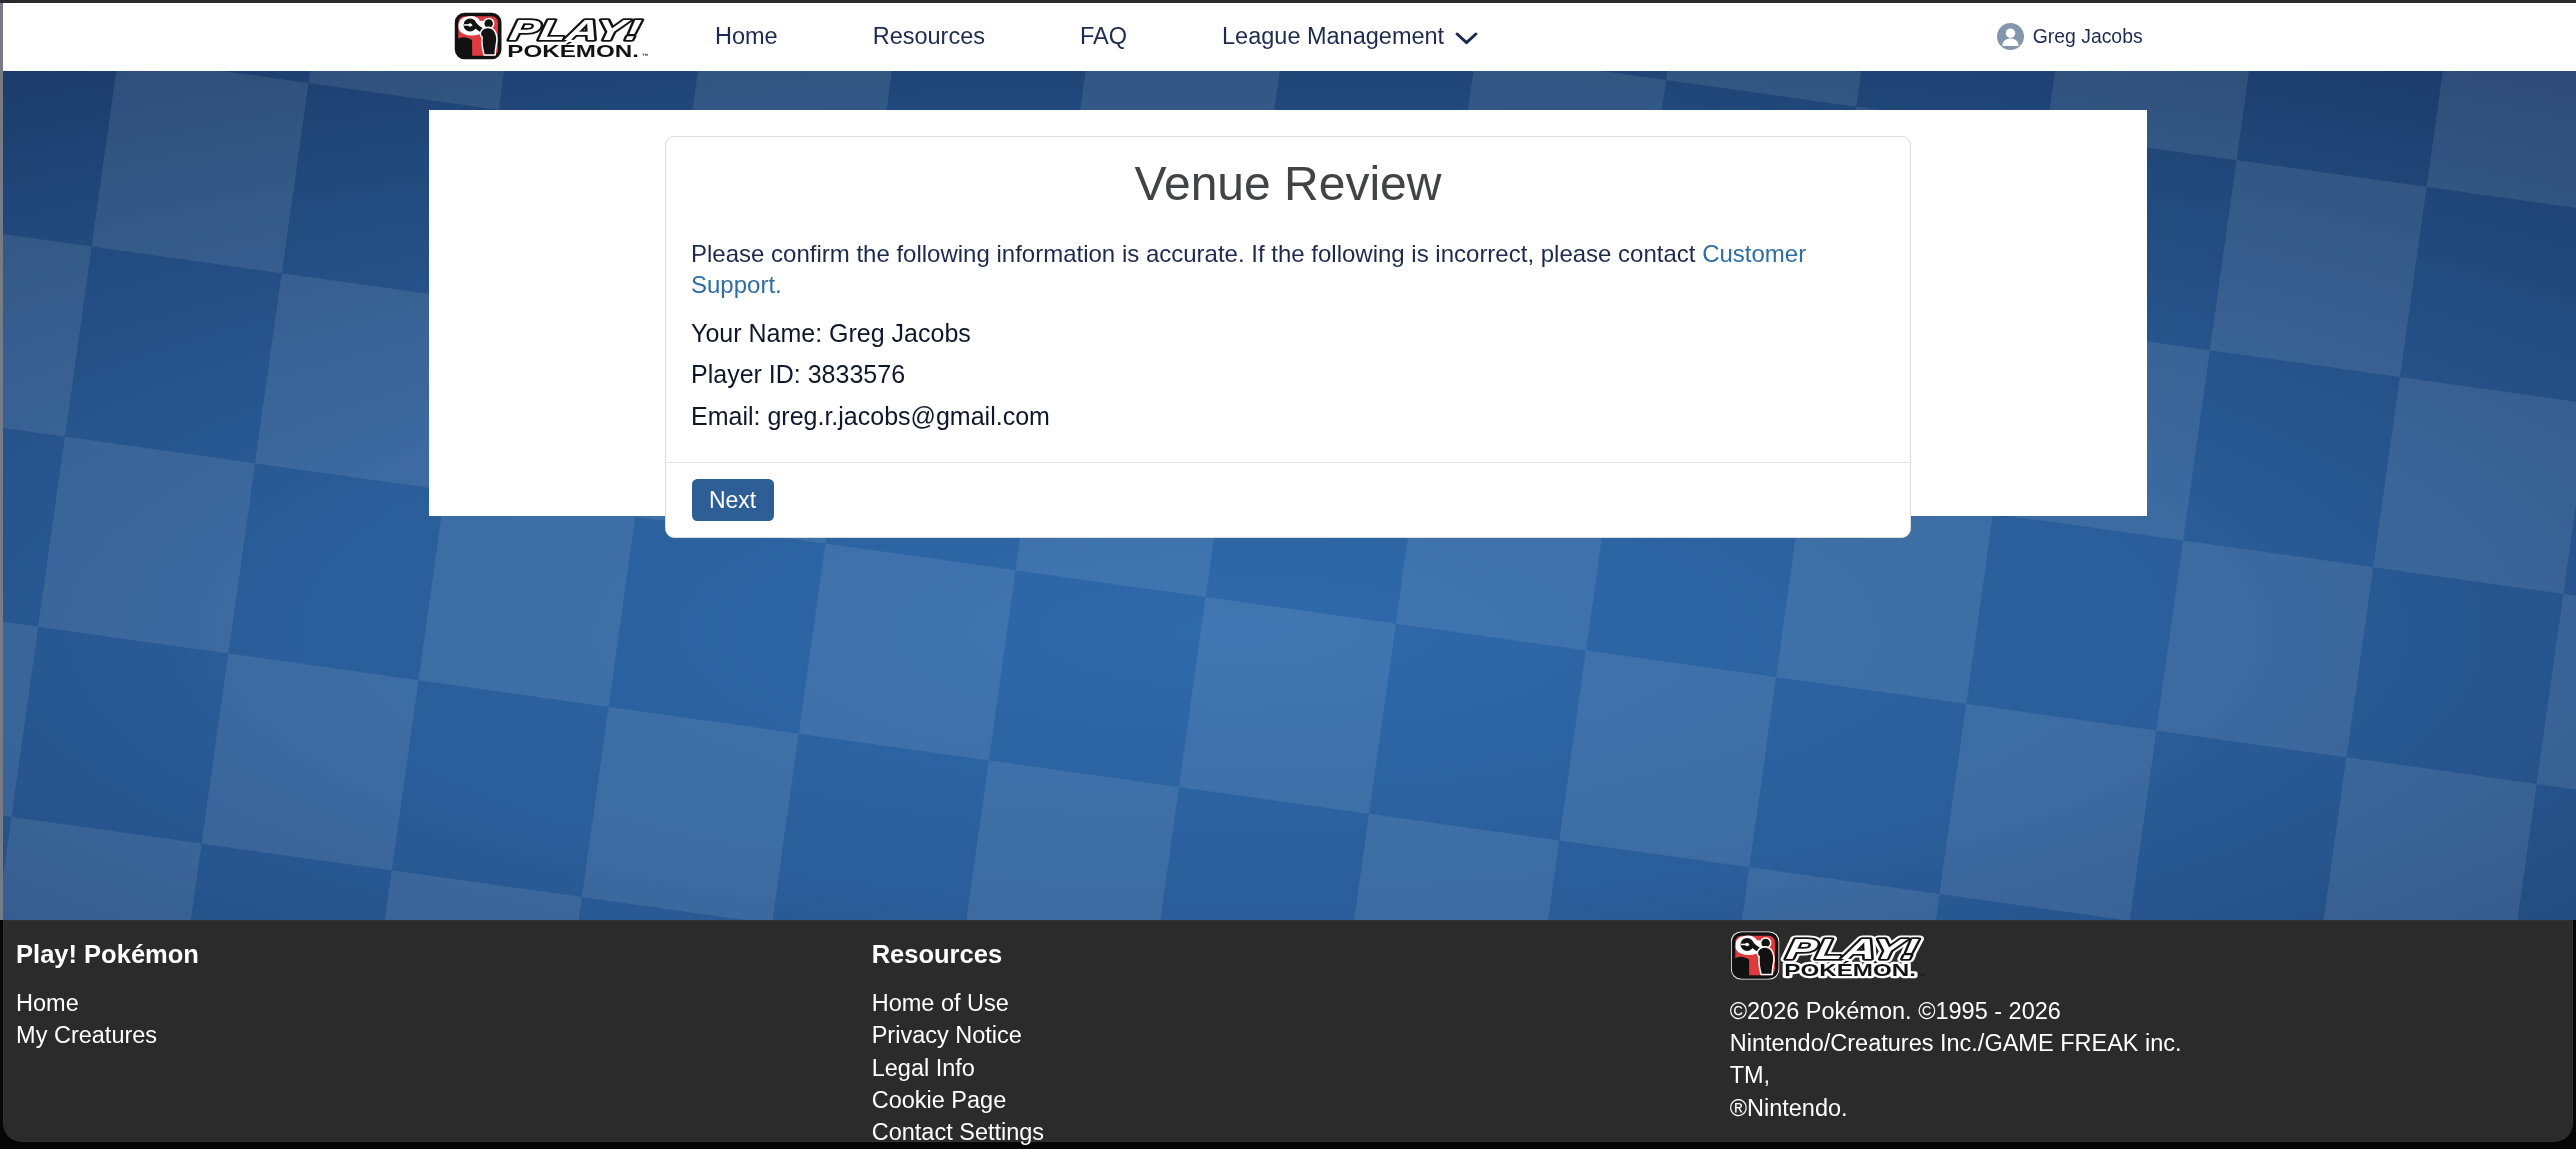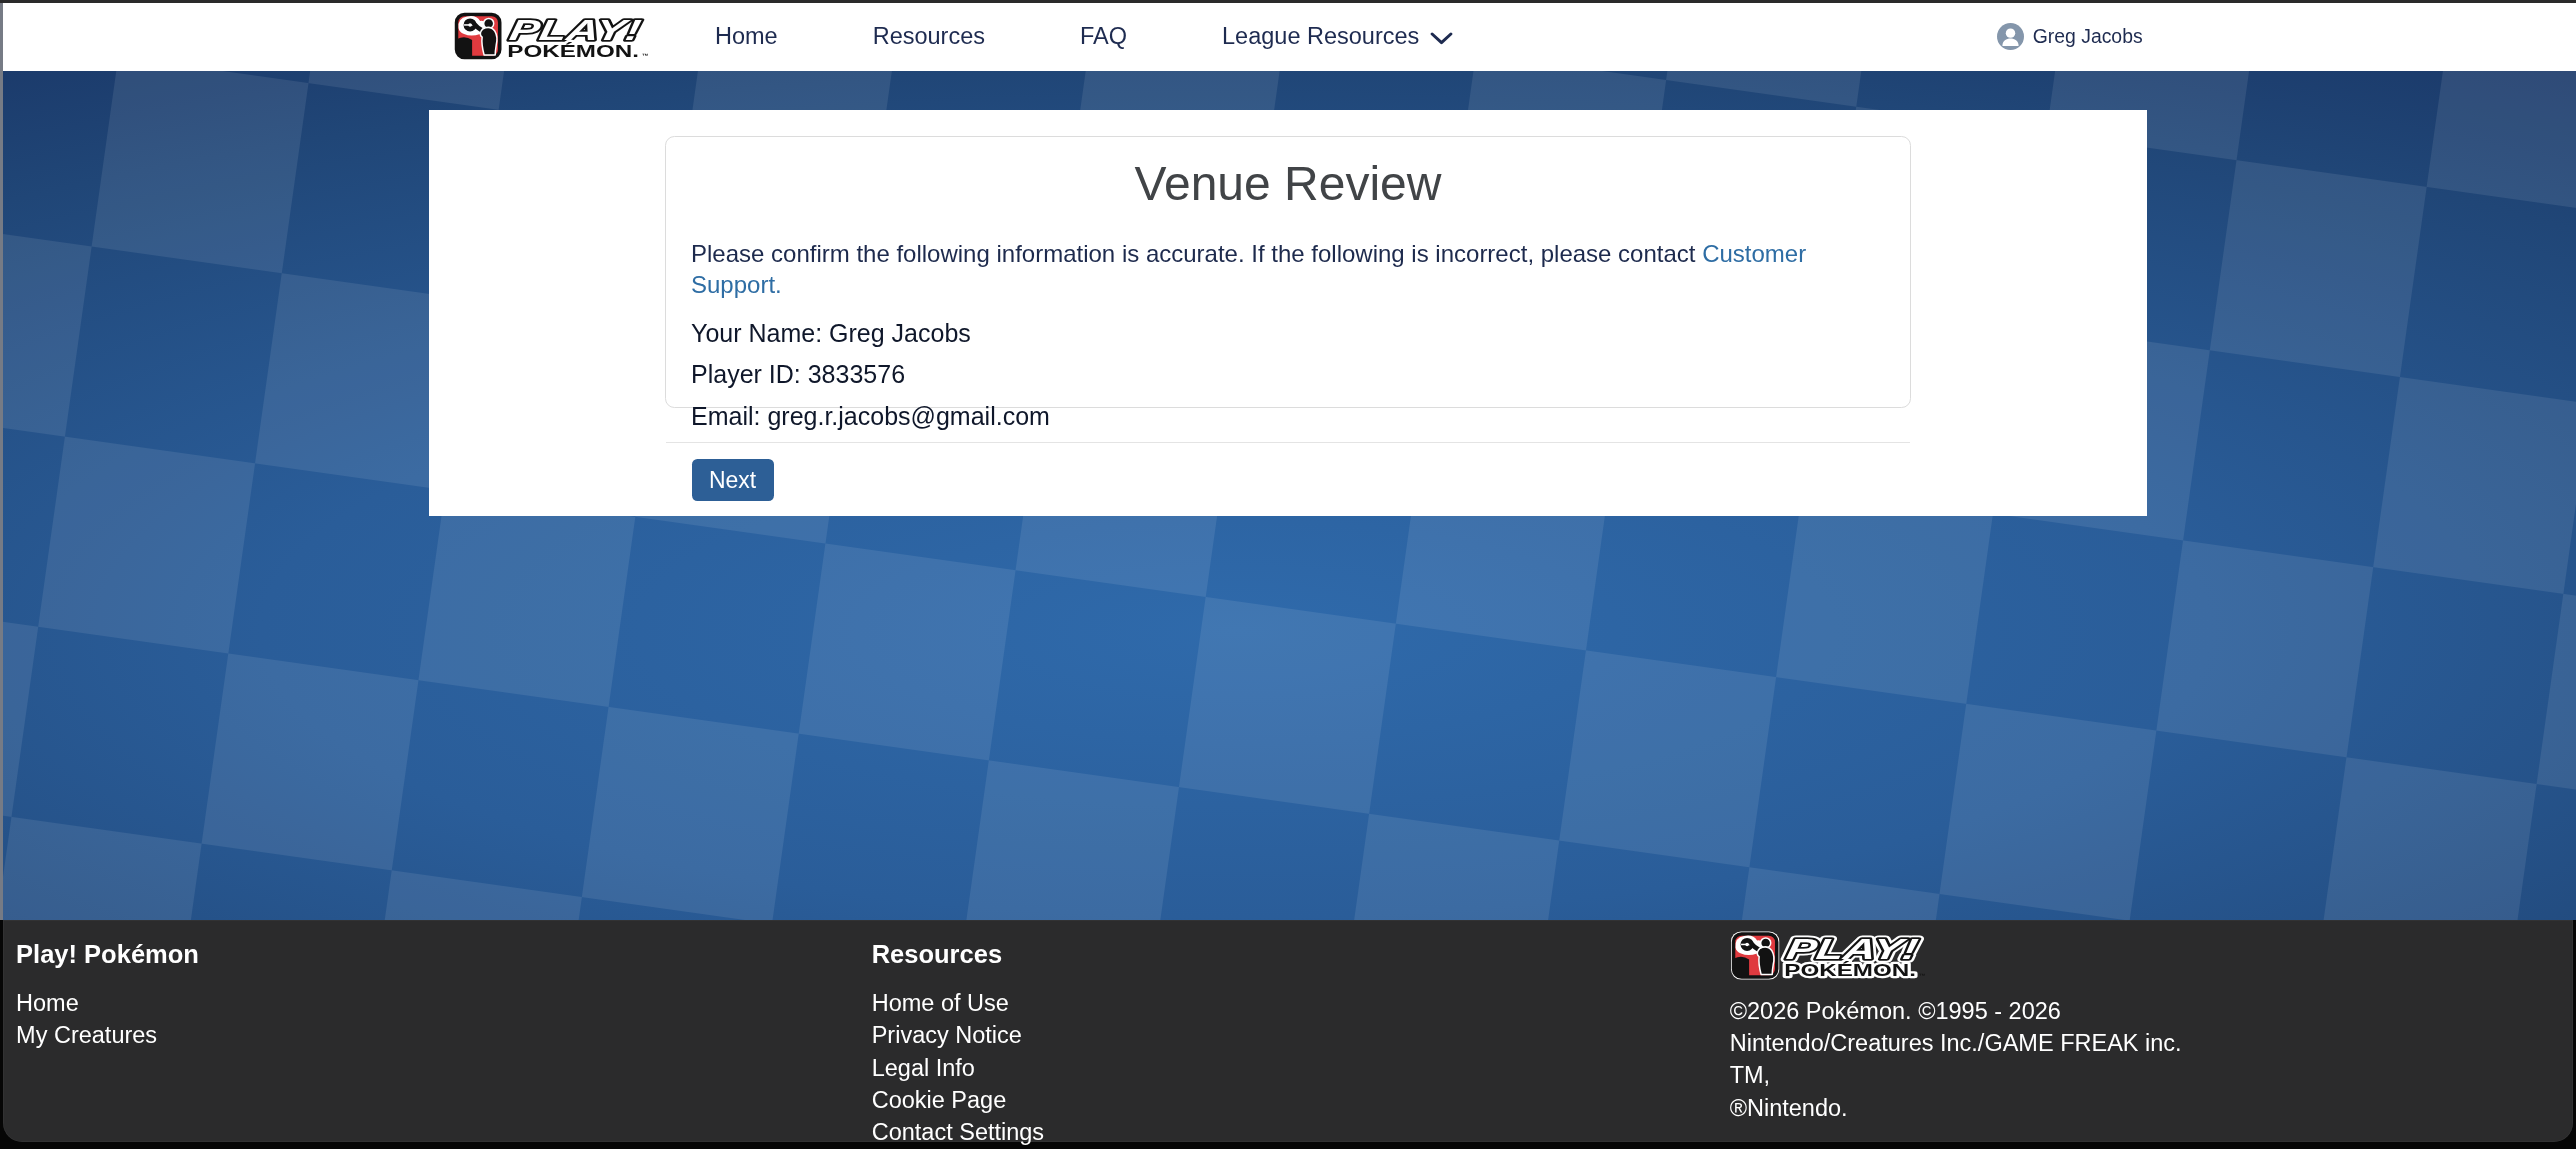--- a/index.html
+++ b/index.html
@@ -36,21 +36,21 @@
     background: conic-gradient(rgba(255,255,255,0.085) 0deg 90deg, rgba(255,255,255,0) 90deg 180deg,
                                rgba(255,255,255,0.085) 180deg 270deg, rgba(255,255,255,0) 270deg 360deg);
     background-size:384px 384px;
     transform:rotate(8deg);
   }
   .left-edge { position:absolute; left:0; top:0; width:2.7px; height:920px; background:#767b85; z-index:45; }
 
   
   .panel { position:absolute; left:429px; top:110px; width:1718px; height:406px; background:#fff; z-index:30; }
   .card {
-    position:absolute; left:236px; top:26px; width:1246px; height:272px; box-sizing:border-box;
+    position:absolute; left:236px; top:26px; width:1246px; height:402px; box-sizing:border-box;
     background:#fff; border:1.3px solid #dcdcdc; border-radius:9.4px;
     display:flex; flex-direction:column;
   }
   .card-title { margin:19px 0 0; text-align:center; font-size:48px; font-weight:400; color:#414447; line-height:1.15; }
   .card-body { padding:0 25px; }
   .intro { margin:27px 0 0; font-size:24px; color:#1d2a4d; line-height:1.3; }
   .intro a { color:#2e6da4; text-decoration:none; cursor:pointer; }
   .intro .suffix { color:#2e6da4; }
   .info { margin:16px 0 0; }
   .info p { margin:0 0 9.4px; font-size:25px; color:#0f172a; line-height:1.3; }
@@ -114,21 +114,21 @@
       <a href="#">
           <span>Home</span>
         </a>
       <a href="#">
           <span>Resources</span>
         </a>
       <a href="#">
           <span>FAQ</span>
         </a>
       <a href="#">
-        <span>League Resources</span>
+        <span>League Management</span>
         <svg class="chevron" viewBox="0 0 34 20">
           <path d="M3 3 L17 16 L31 3" fill="none" stroke="#1e2b50" stroke-width="4.5" stroke-linecap="round" stroke-linejoin="round"></path>
         </svg>
       </a>
     </nav>
 
     <div class="user-cluster">
       <svg class="avatar" viewBox="0 0 40 40">
         <circle cx="20" cy="20" r="20" fill="#8496ab"></circle>
         <circle cx="20" cy="15" r="7" fill="#ffffff"></circle>

